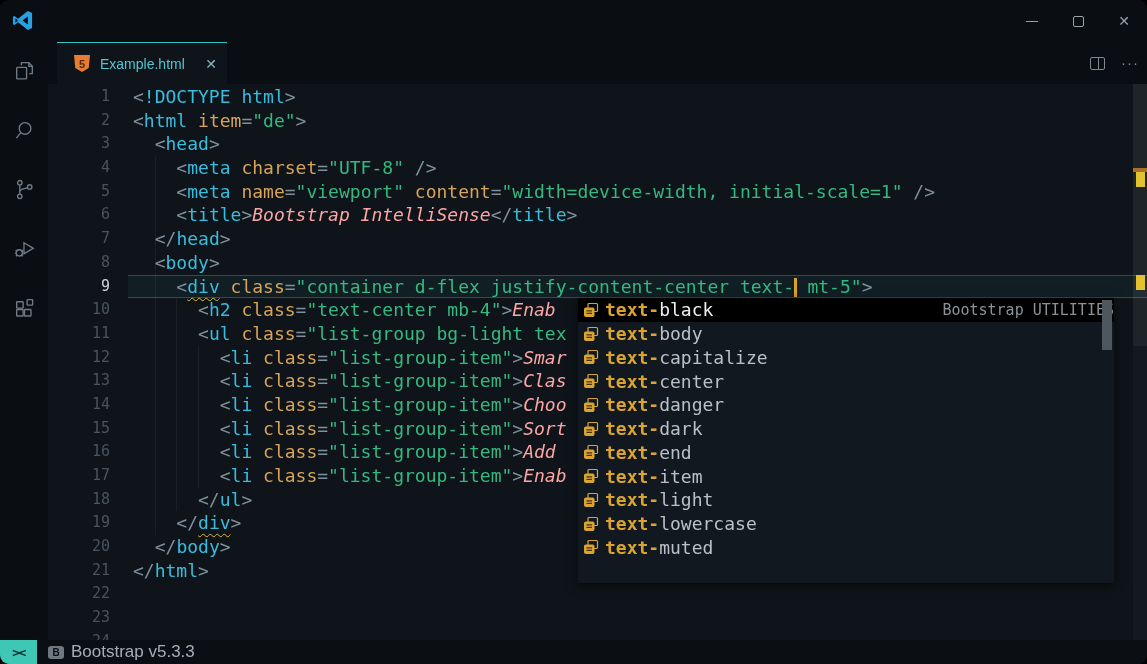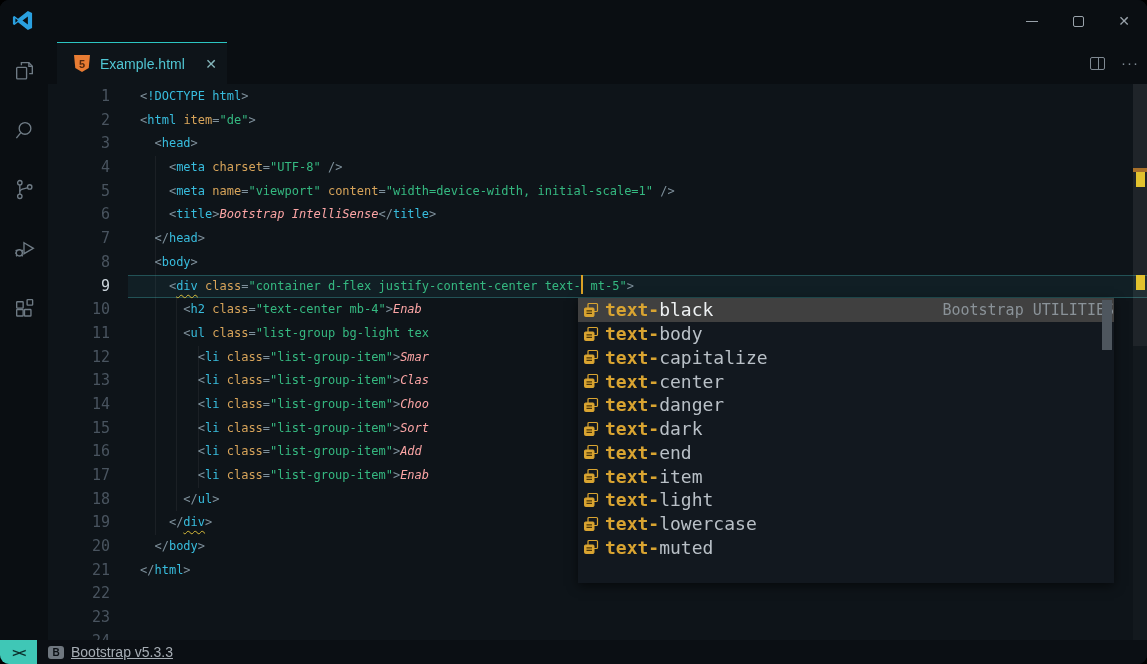--- a/index.html
+++ b/index.html
@@ -38,60 +38,60 @@
   
   .editor { position:absolute; top:84px; left:48px; right:0; bottom:24px; background:#0e1419; overflow:hidden;
             font-family:"DejaVu Sans Mono", monospace; }
   .indent-guide { position:absolute; width:1px; background:rgba(255,255,255,0.055); }
   .cur-line { position:absolute; left:80px; right:0; height:23.7px;
               background:rgba(46,139,148,0.10);
               border-top:1px solid rgba(72,190,190,0.32); border-bottom:1px solid rgba(72,190,190,0.32); }
   .lines { position:absolute; top:1px; left:0; right:0; }
   .line { display:flex; height:23.7px; line-height:23.7px; white-space:pre; position:relative; }
   .num { width:62px; text-align:right; color:#49545f; font-size:15px; flex:0 0 auto; }
-  .code { margin-left:30px; font-size:12px; }
+  .code { margin-left:23px; font-size:18px; }
   .line.active .num { color:#ccd5dc; }
   .tk-p   { color:#7e909b; }
   .tk-tag { color:#38bdde; }
   .tk-attr{ color:#d7a45a; }
   .tk-str { color:#35b981; }
   .tk-txt { color:#fca5a5;font-style:italic; }
   .tk-ws  { color:#7e909b; }
   .sqg { text-decoration:underline; text-decoration-style:wavy; text-decoration-color:#d9bd3a;
          text-decoration-thickness:1.3px; text-underline-offset:4px; text-decoration-skip-ink:none; }
   .caret { display:inline-block; width:2.5px; height:19px; background:#dca226; vertical-align:-4px; }
   
   .scroll-track { position:absolute; right:0; top:0; bottom:0; width:14px; background:rgba(255,255,255,0.022); }
   .scroll-slider { position:absolute; right:0; top:0; width:14px; height:262px; background:rgba(255,255,255,0.05); }
   .marker-bar    { position:absolute; right:0; width:14px; top:84px; height:4px; background:#a8702a; }
   .marker-warn-1 { position:absolute; right:2px; width:9px; top:88px; height:15px; background:#e2c22e; }
   .marker-warn-2 { position:absolute; right:2px; width:9px; top:191px; height:15px; background:#e2c22e; }
   
   .suggest { position:absolute; left:530px; top:214px; width:536px; height:285px; background:#12181f;
              box-shadow:0 3px 10px rgba(0,0,0,0.55); overflow:hidden; }
   .sug-row { height:23.75px; display:flex; align-items:center; padding-left:5px; }
-  .sug-row.selected { background:#404040; }
+  .sug-row.selected { background:#000000; }
   .sug-row svg { flex:0 0 auto; margin-right:6px; }
   .sug-label { font-family:"DejaVu Sans Mono", monospace; font-size:18px; line-height:23px; white-space:pre; }
   .sug-prefix { color:#d9a431; font-weight:bold; }
   .sug-suffix { color:#b9c0c7; }
   .sug-row.selected .sug-suffix { color:#edf0f2; }
   .sug-detail { margin-left:auto; color:#8a9298; font-size:15px;
                 font-family:"DejaVu Sans Mono", monospace; }
   .sug-thumb { position:absolute; right:2px; top:2px; width:10px; height:50px; background:#4e565e; }
   
   .statusbar { position:absolute; left:0; right:0; bottom:0; height:24px; background:#0b0f14; }
   .remote-badge { position:absolute; left:0; top:0; width:37px; height:24px; background:#3fc7b6;
                   display:flex; align-items:center; justify-content:center;
                   color:#0a2f2b; font:bold 13px "DejaVu Sans Mono", monospace; letter-spacing:-1.5px; }
   .status-item { position:absolute; left:48px; top:0; height:24px; display:flex; align-items:center; gap:7px; }
   .bs-icon { width:16px; height:13px; background:#6f777f; color:#0b0f14; border-radius:3px;
              display:flex; align-items:center; justify-content:center;
              font:bold 10px "Liberation Sans", sans-serif; }
-  .status-label { color:#a6adb4; font-size:14px;text-decoration:underline; }
+  .status-label { color:#a6adb4; font-size:17px; }
 </style>
 </head>
 <body>
 
 <div class="window">
 
   <div class="titlebar">
     <svg class="vscode-logo" viewBox="0 0 24 24">
       <path fill="#2aa0e0" fill-rule="evenodd" d="M17.6 2.1 L22 4.2 V19.8 L17.6 21.9 L7.3 13.8 L3.6 16.7 L2 15.8 V8.2 L3.6 7.3 L7.3 10.2 Z
            M17.6 7.7 L12 12 L17.6 16.3 Z M4.6 9.6 L7.2 12 L4.6 14.4 Z"></path>

